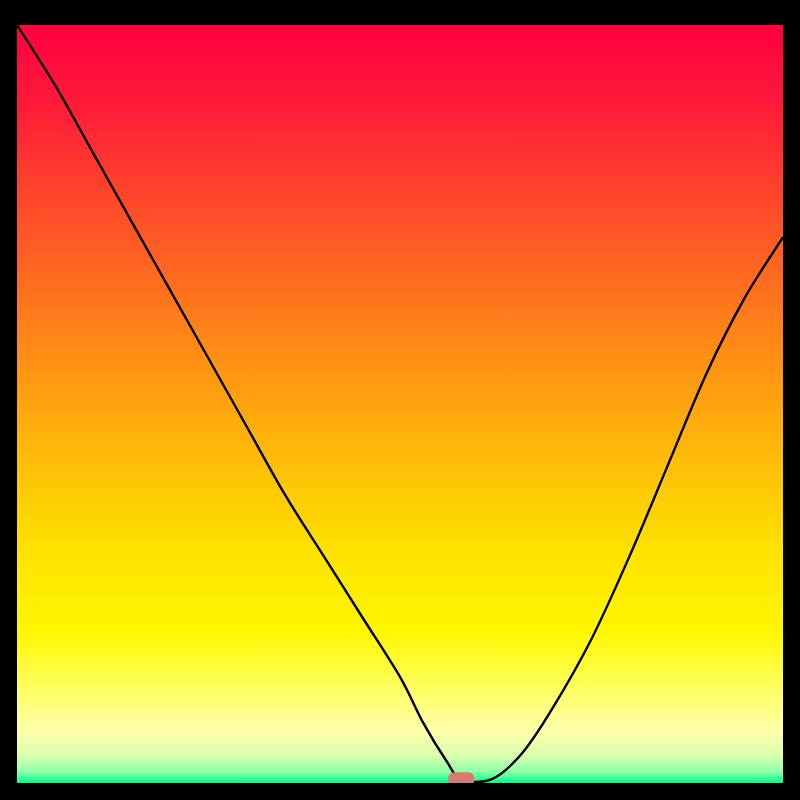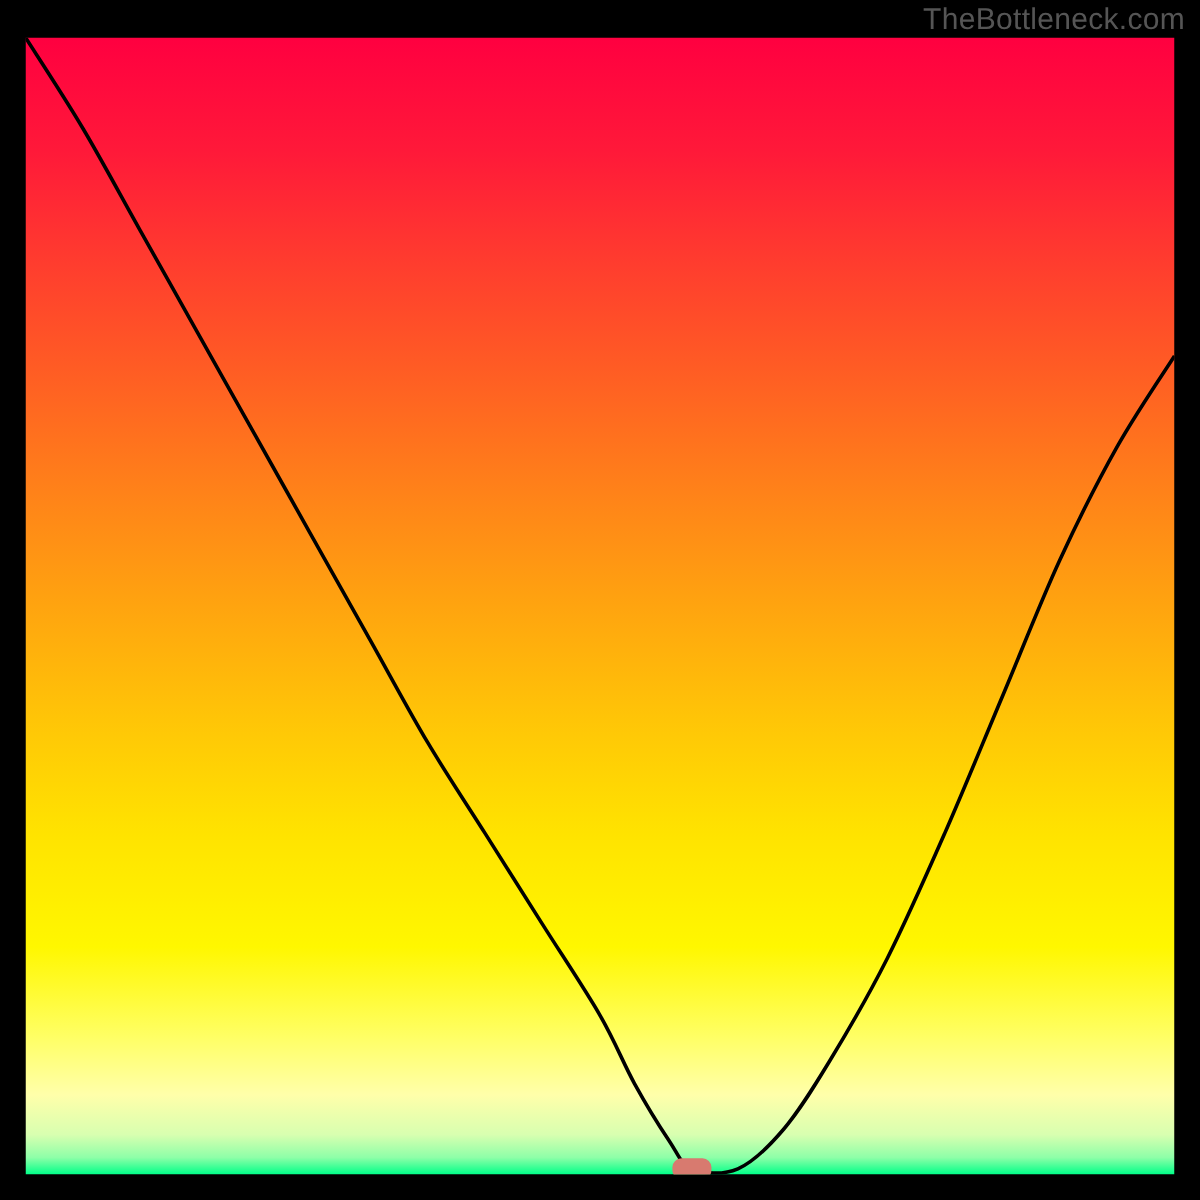--- a/index.html
+++ b/index.html
@@ -37,21 +37,20 @@
   }
   svg {
     display: block;
   }
 </style>
 </head>
 <body>
 
 <div class="frame">
 
-  <div class="watermark">TheBottleneck.com</div>
 
   <div class="plot-wrap">
     <svg id="chart-svg" width="766" height="758" viewBox="0 0 766 758">
       <defs>
         <linearGradient id="bg-grad" x1="0" y1="0" x2="0" y2="1">
             <stop offset="0.00%" stop-color="#ff0040"></stop>
             <stop offset="10.00%" stop-color="#ff1939"></stop>
             <stop offset="20.00%" stop-color="#ff3d2e"></stop>
             <stop offset="30.00%" stop-color="#ff5f23"></stop>
             <stop offset="40.00%" stop-color="#ff8219"></stop>

